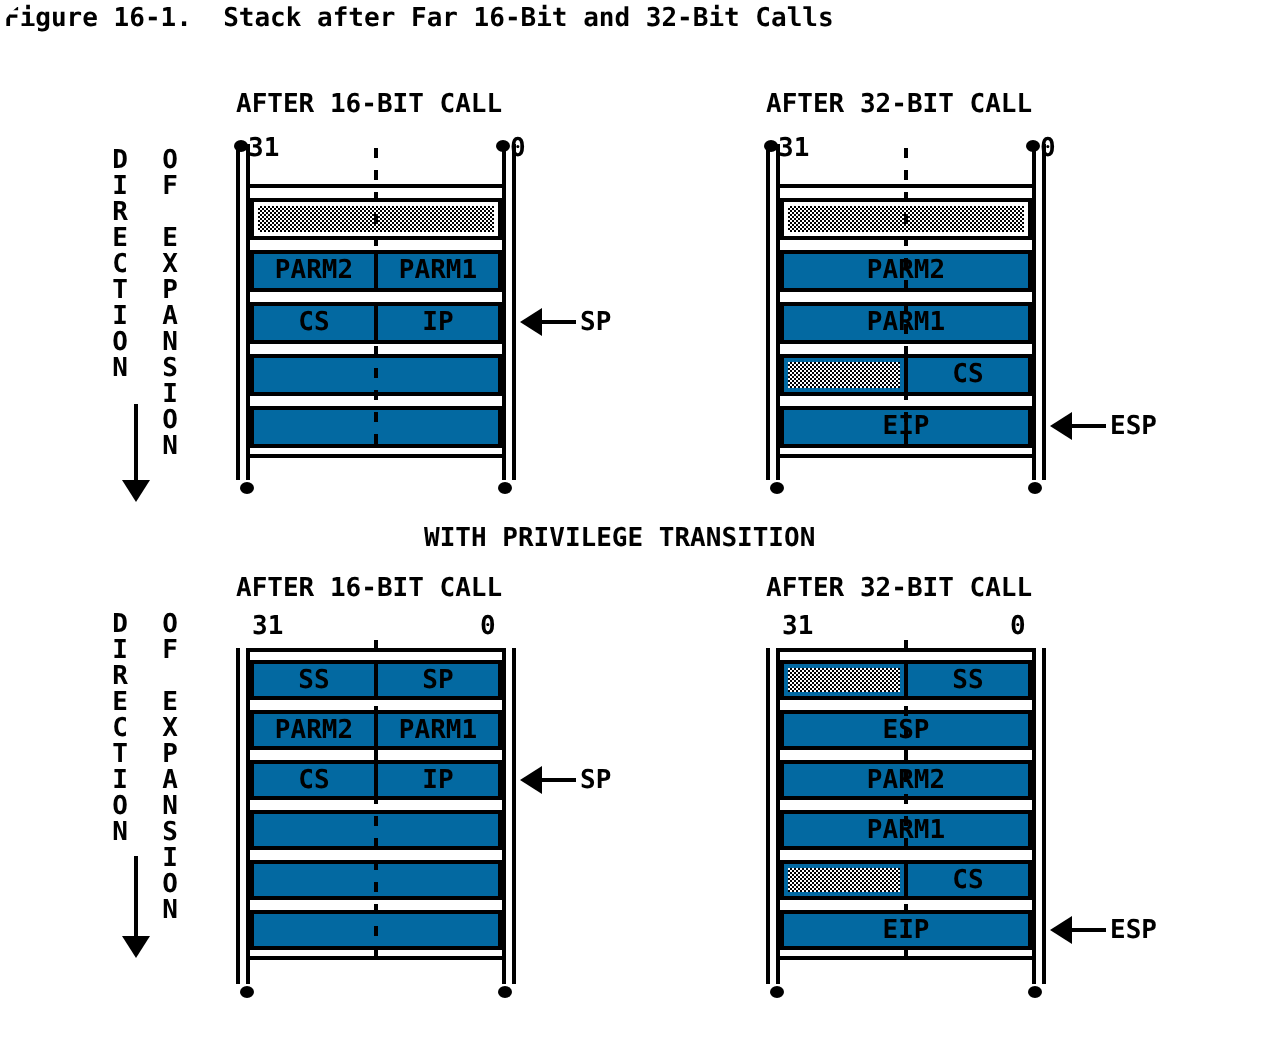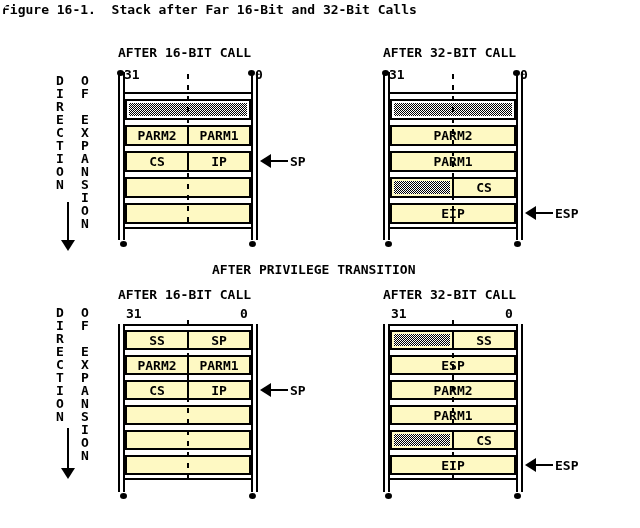--- a/index.html
+++ b/index.html
@@ -17,21 +17,21 @@
   .dash{position:absolute;left:69px;width:2px;top:2px;height:153px;z-index:5;
         background:repeating-linear-gradient(to bottom,#000 0 5px,transparent 5px 11px);}
   .lad-bot .dash{top:-4px;height:160px;}
   .dot{position:absolute;width:7px;height:6px;border-radius:50%;background:#000;}
   .dot.tl{left:-1px;top:-2px}.dot.tr{left:130px;top:-2px}
   .dot.bl{left:2px;top:169px}.dot.br{left:131px;top:169px}
   .bitlabel{position:absolute;font-size:13px;line-height:13px;}
   .lad-top .bit31{left:6px;top:-4px}.lad-top .bit0{left:137px;top:-4px}
   .lad-bot .bit31{left:8px;top:-17px}.lad-bot .bit0{left:122px;top:-17px}
 
-  .row{position:absolute;left:7px;width:126px;border:2px solid #000;background:#fef9c3;
+  .row{position:absolute;left:7px;width:126px;border:2px solid #000;background:#0369a1;
        box-sizing:border-box;display:flex;align-items:stretch;}
   .lad-top .row{height:21px}.lad-bot .row{height:20px}
   .cell{flex:1 1 0;display:flex;align-items:center;justify-content:center;z-index:6;line-height:13px;}
   .cell.c2{border-left:2px solid #000;}
   .checker{background-color:#fff;
            background-image:conic-gradient(#000 25%,#fff 0 50%,#000 0 75%,#fff 0);
            background-size:2px 2px;background-clip:content-box;}
   .row.hatch{padding:2px;}
   .row.hsplit{display:block;position:absolute;}
   .hatchhalf{position:absolute;left:0;top:0;bottom:0;width:60px;box-sizing:border-box;padding:2px;}
@@ -53,21 +53,21 @@
          border-top:11px solid #000;}
 </style>
 </head>
 <body>
 
 <div class="canvas">
 
   <div class="h" style="left:2px;top:3px">Figure 16-1.  Stack after Far 16-Bit and 32-Bit Calls</div>
   <div class="h" style="left:118px;top:46px">AFTER 16-BIT CALL</div>
   <div class="h" style="left:383px;top:46px">AFTER 32-BIT CALL</div>
-  <div class="h" style="left:212px;top:263px">AFTER PRIVILEGE TRANSITION</div>
+  <div class="h" style="left:212px;top:263px">WITH PRIVILEGE TRANSITION</div>
   <div class="h" style="left:118px;top:288px">AFTER 16-BIT CALL</div>
   <div class="h" style="left:383px;top:288px">AFTER 32-BIT CALL</div>
 
   <div class="vcol" style="left:54px;top:74px">D<br>I<br>R<br>E<br>C<br>T<br>I<br>O<br>N</div>
   <div class="vcol" style="left:79px;top:74px">O<br>F<br>&nbsp;<br>E<br>X<br>P<br>A<br>N<br>S<br>I<br>O<br>N</div>
   <div class="vshaft" style="top:202px;height:38px"></div>
   <div class="vhead" style="top:240px"></div>
 
   <div class="vcol" style="left:54px;top:306px">D<br>I<br>R<br>E<br>C<br>T<br>I<br>O<br>N</div>
   <div class="vcol" style="left:79px;top:306px">O<br>F<br>&nbsp;<br>E<br>X<br>P<br>A<br>N<br>S<br>I<br>O<br>N</div>

